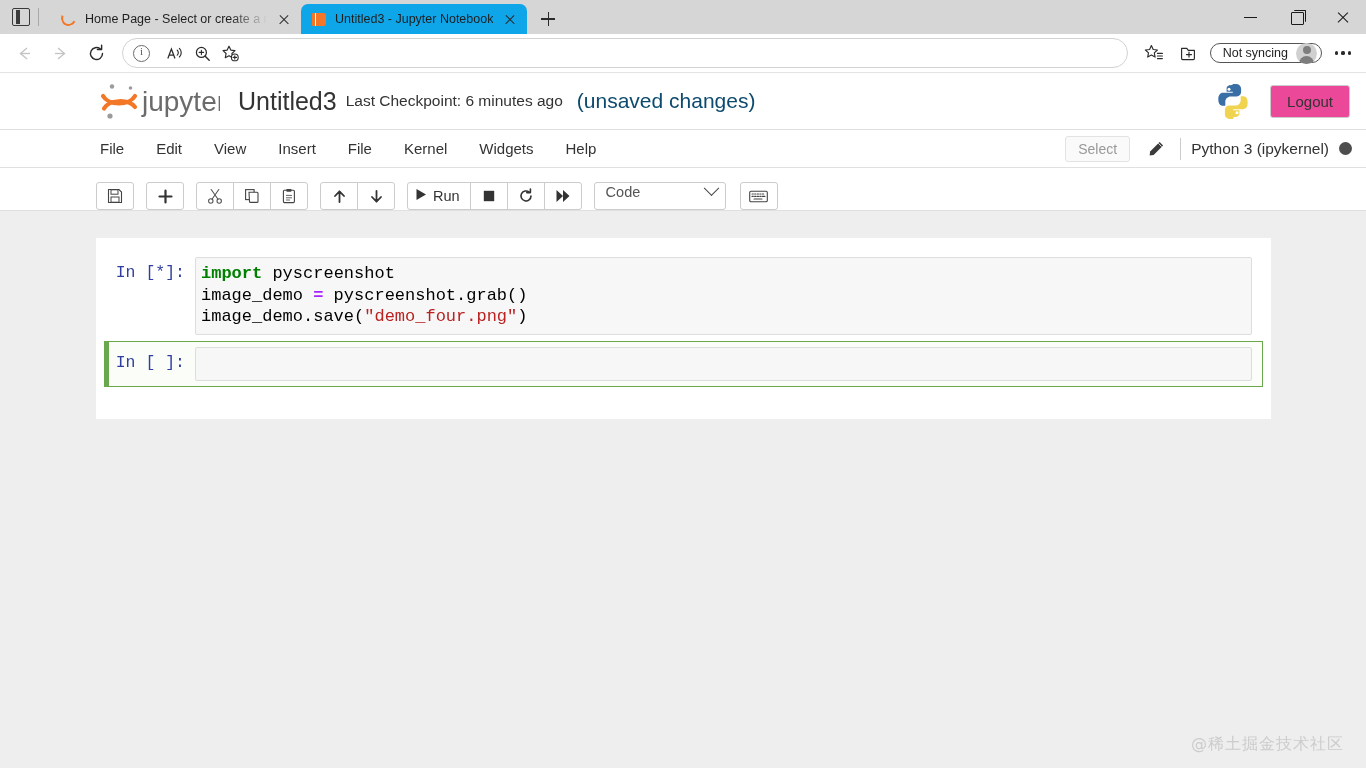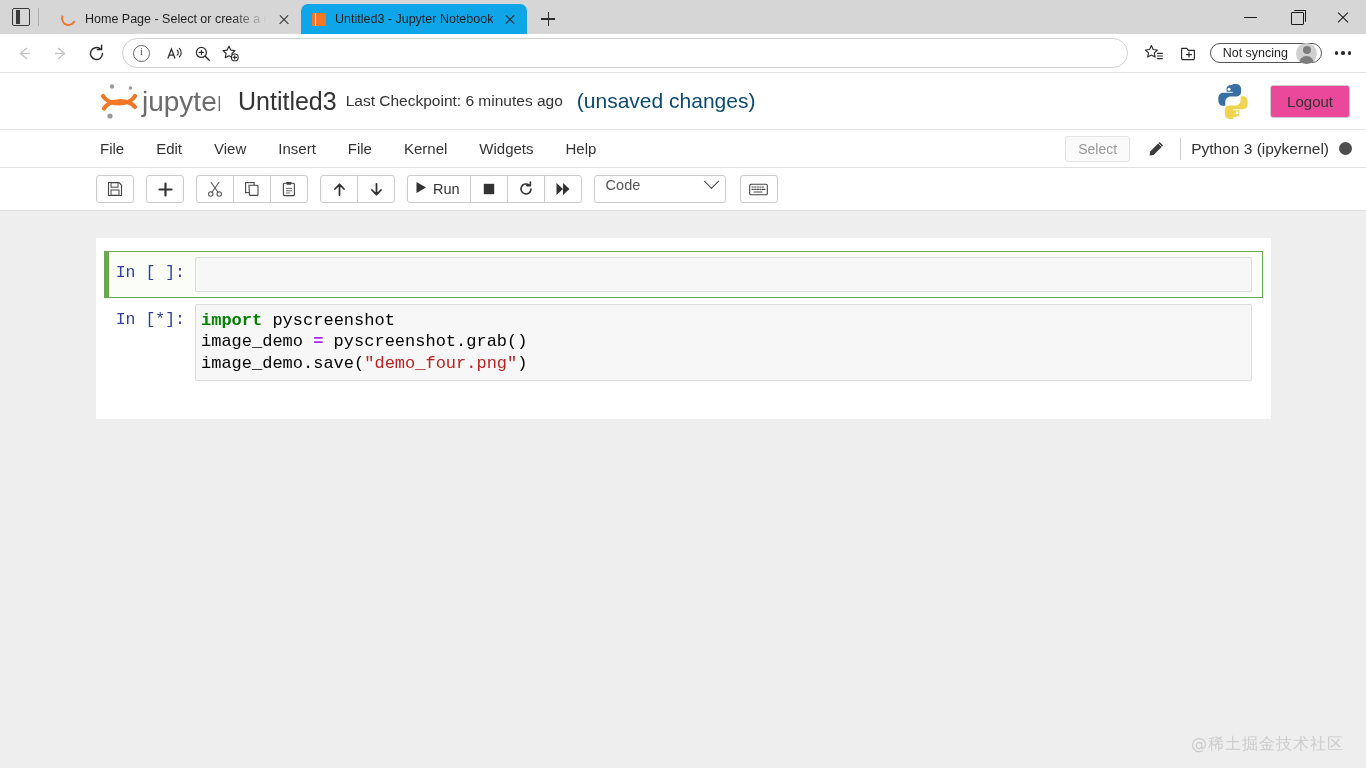--- a/index.html
+++ b/index.html
@@ -303,21 +303,21 @@
   .menu-vdiv { width: 1px; height: 22px; background: #cccccc; margin: 0 10px 0 2px; }
   .kernel-name { font-size: 15.5px; color: #333333; }
   .kernel-dot {
     width: 13px; height: 13px; border-radius: 50%;
     background: #4d4d4d; margin-left: 10px; margin-right: 2px;
   }
 
   .jp-toolbar {
     height: 43px;
     background: #ffffff;
-    display: flex; align-items: center;
+    display: flex; align-items: flex-end;
     padding-left: 96px;
     border-bottom: 1px solid #e0e0e0;
   }
   .tb-group { display: flex; margin-right: 12px; }
   .tb-btn {
     min-width: 38px; height: 28px;
     border: 1px solid #cccccc;
     background: #ffffff;
     display: flex; align-items: center; justify-content: center;
     margin-left: -1px;
@@ -667,35 +667,35 @@
           <rect x="0.7" y="1.2" width="17.6" height="10.6" rx="1.3" fill="none" stroke="#444" stroke-width="1.1"></rect>
           <path d="M3 4 H4.3 M5.6 4 H6.9 M8.2 4 H9.5 M10.8 4 H12.1 M13.4 4 H14.7 M3 6.4 H4.3 M5.6 6.4 H6.9 M8.2 6.4 H9.5 M10.8 6.4 H12.1 M13.4 6.4 H15.9 M5 9 H13" stroke="#444" stroke-width="1.1" stroke-linecap="round"></path>
         </svg>
       </div>
     </div>
   </div>
 
   <div class="nb-body">
     <div class="nb-sheet">
 
-      <div class="cell selected">
-        <span class="cell-marker"></span>
-        <div class="prompt">In [ ]:</div>
-        <div class="cell-input">
-          <div class="code-line">&nbsp;</div>
-        </div>
-      </div>
-
       <div class="cell">
         <span class="cell-marker"></span>
         <div class="prompt">In [*]:</div>
         <div class="cell-input">
           <div class="code-line"><span class="tok-kw">import</span><span> pyscreenshot</span></div>
           <div class="code-line"><span>image_demo </span><span class="tok-op">=</span><span> pyscreenshot.grab()</span></div>
           <div class="code-line"><span>image_demo.save(</span><span class="tok-str">"demo_four.png"</span><span>)</span></div>
         </div>
       </div>
 
+      <div class="cell selected">
+        <span class="cell-marker"></span>
+        <div class="prompt">In [ ]:</div>
+        <div class="cell-input">
+          <div class="code-line">&nbsp;</div>
+        </div>
+      </div>
+
     </div>
 
     <div class="watermark">@稀土掘金技术社区</div>
   </div>
 </div>
 
 </body></html>

